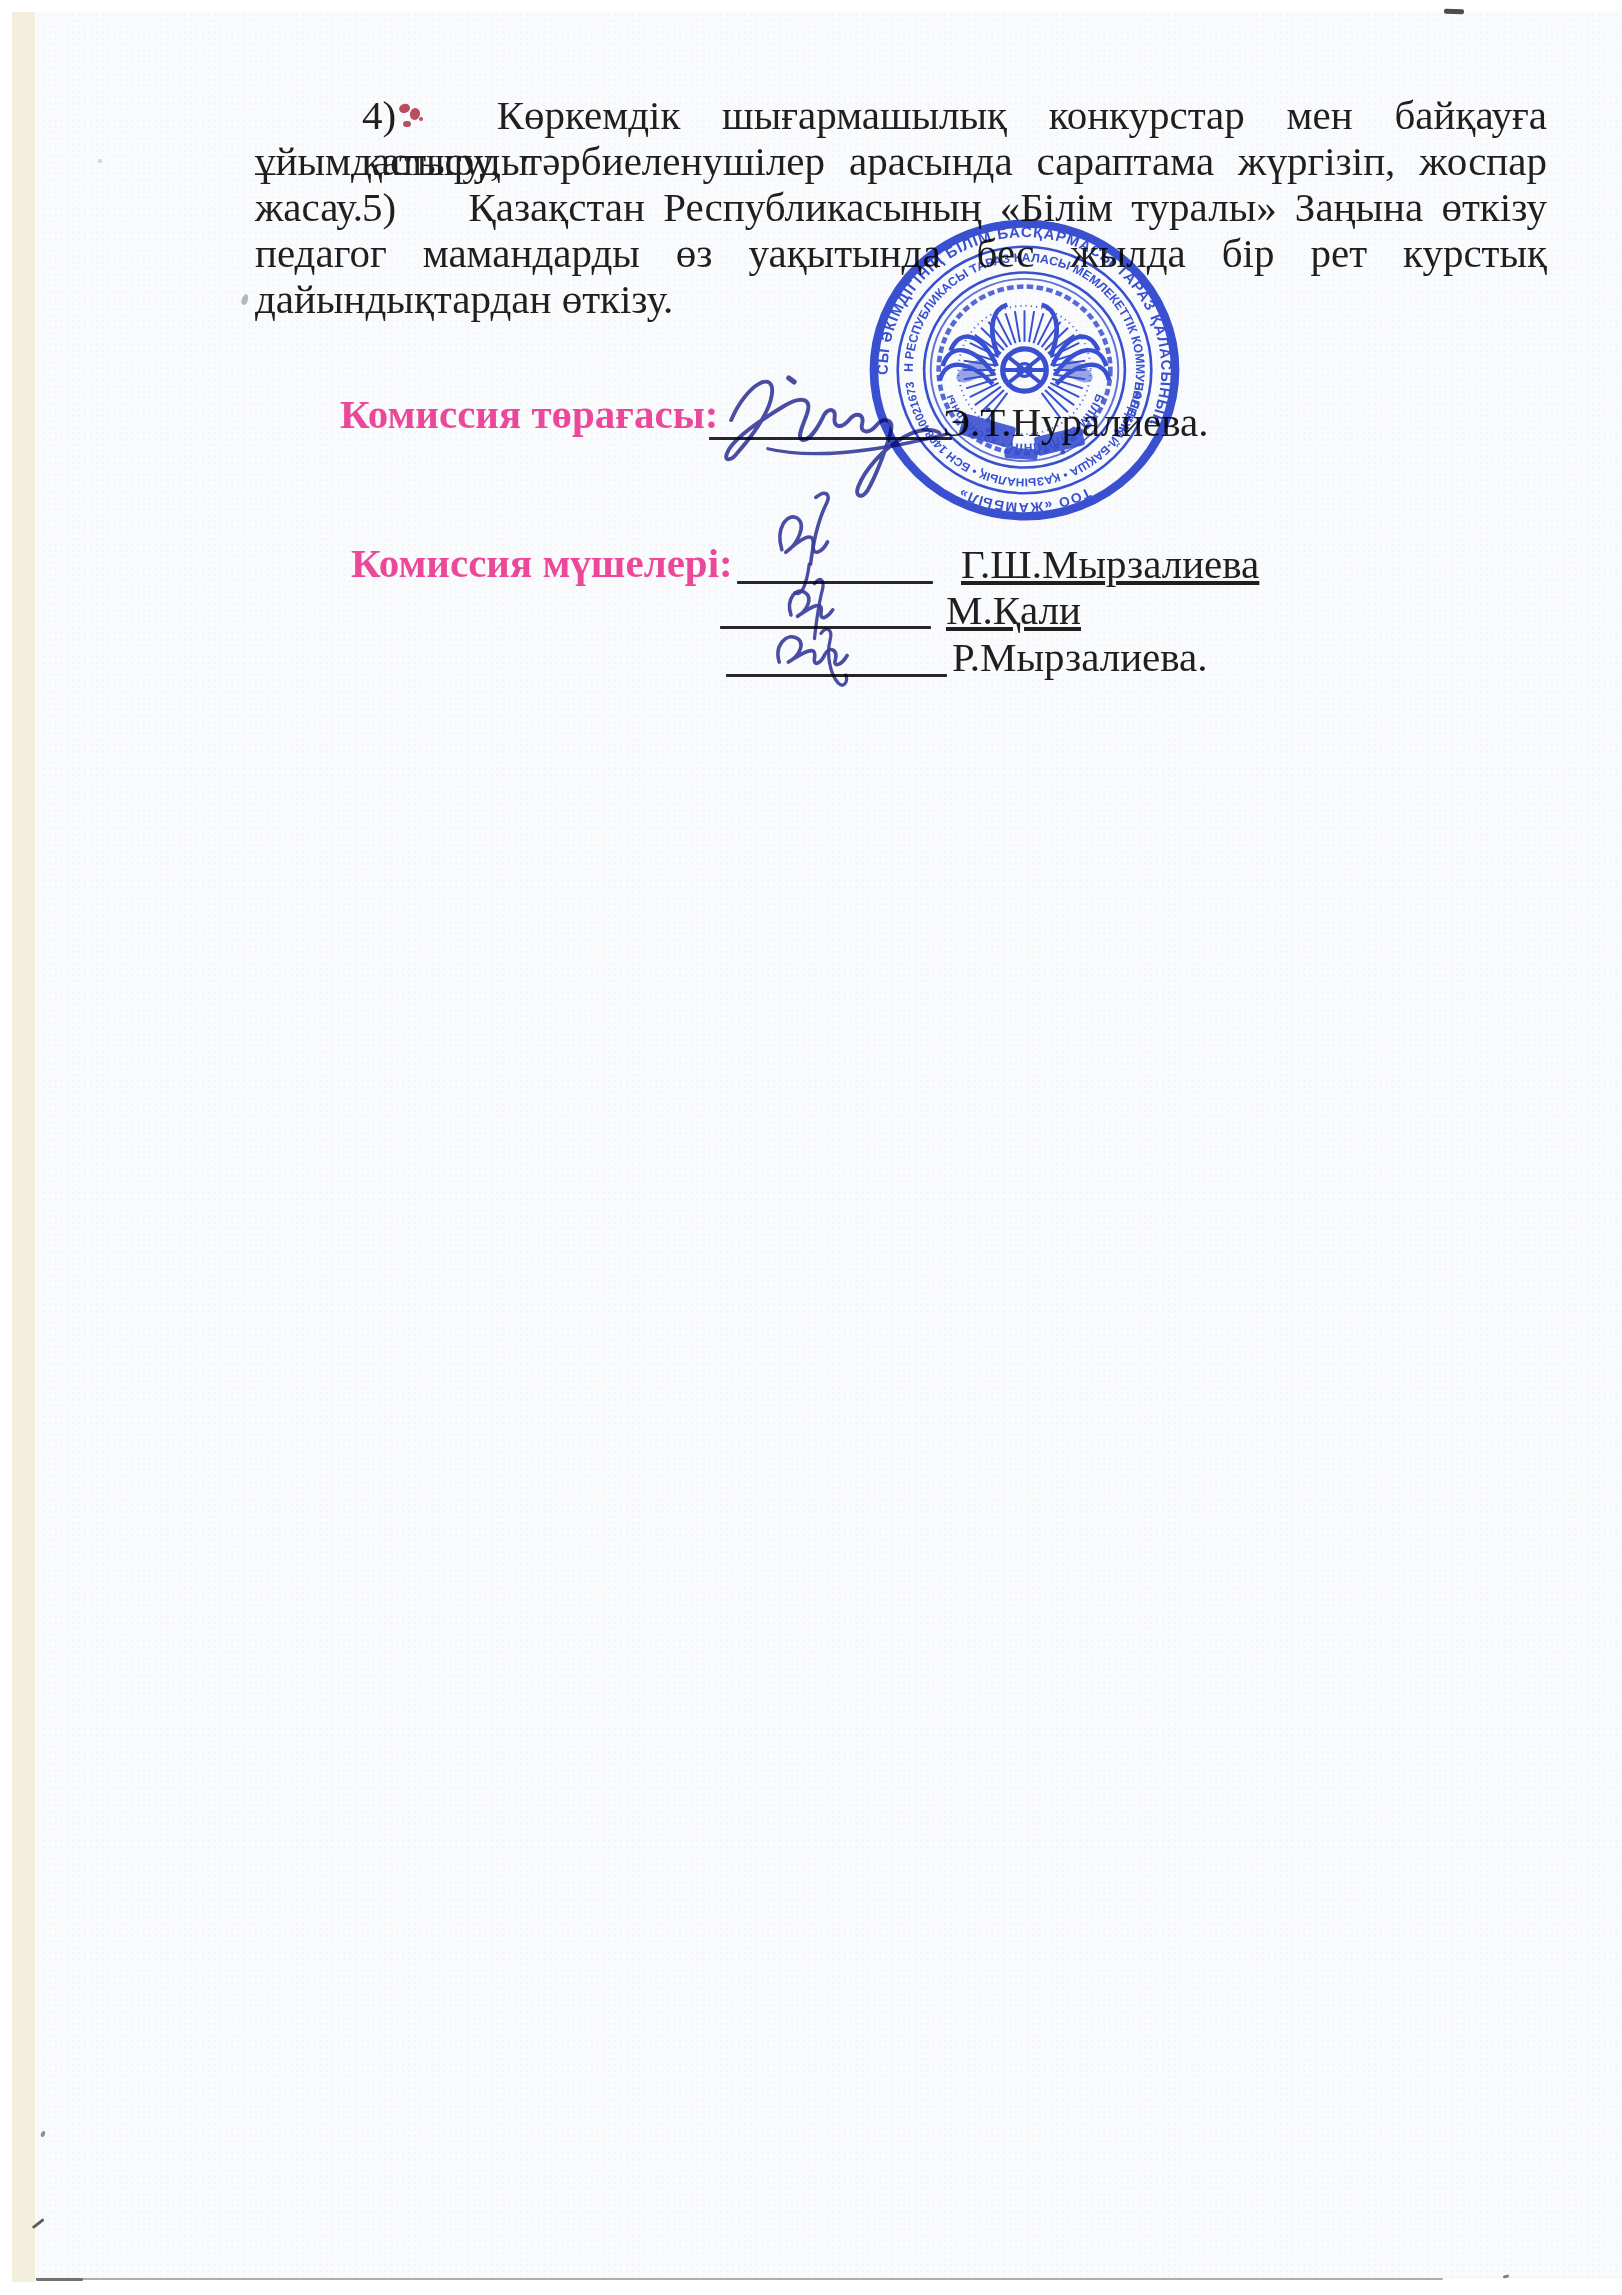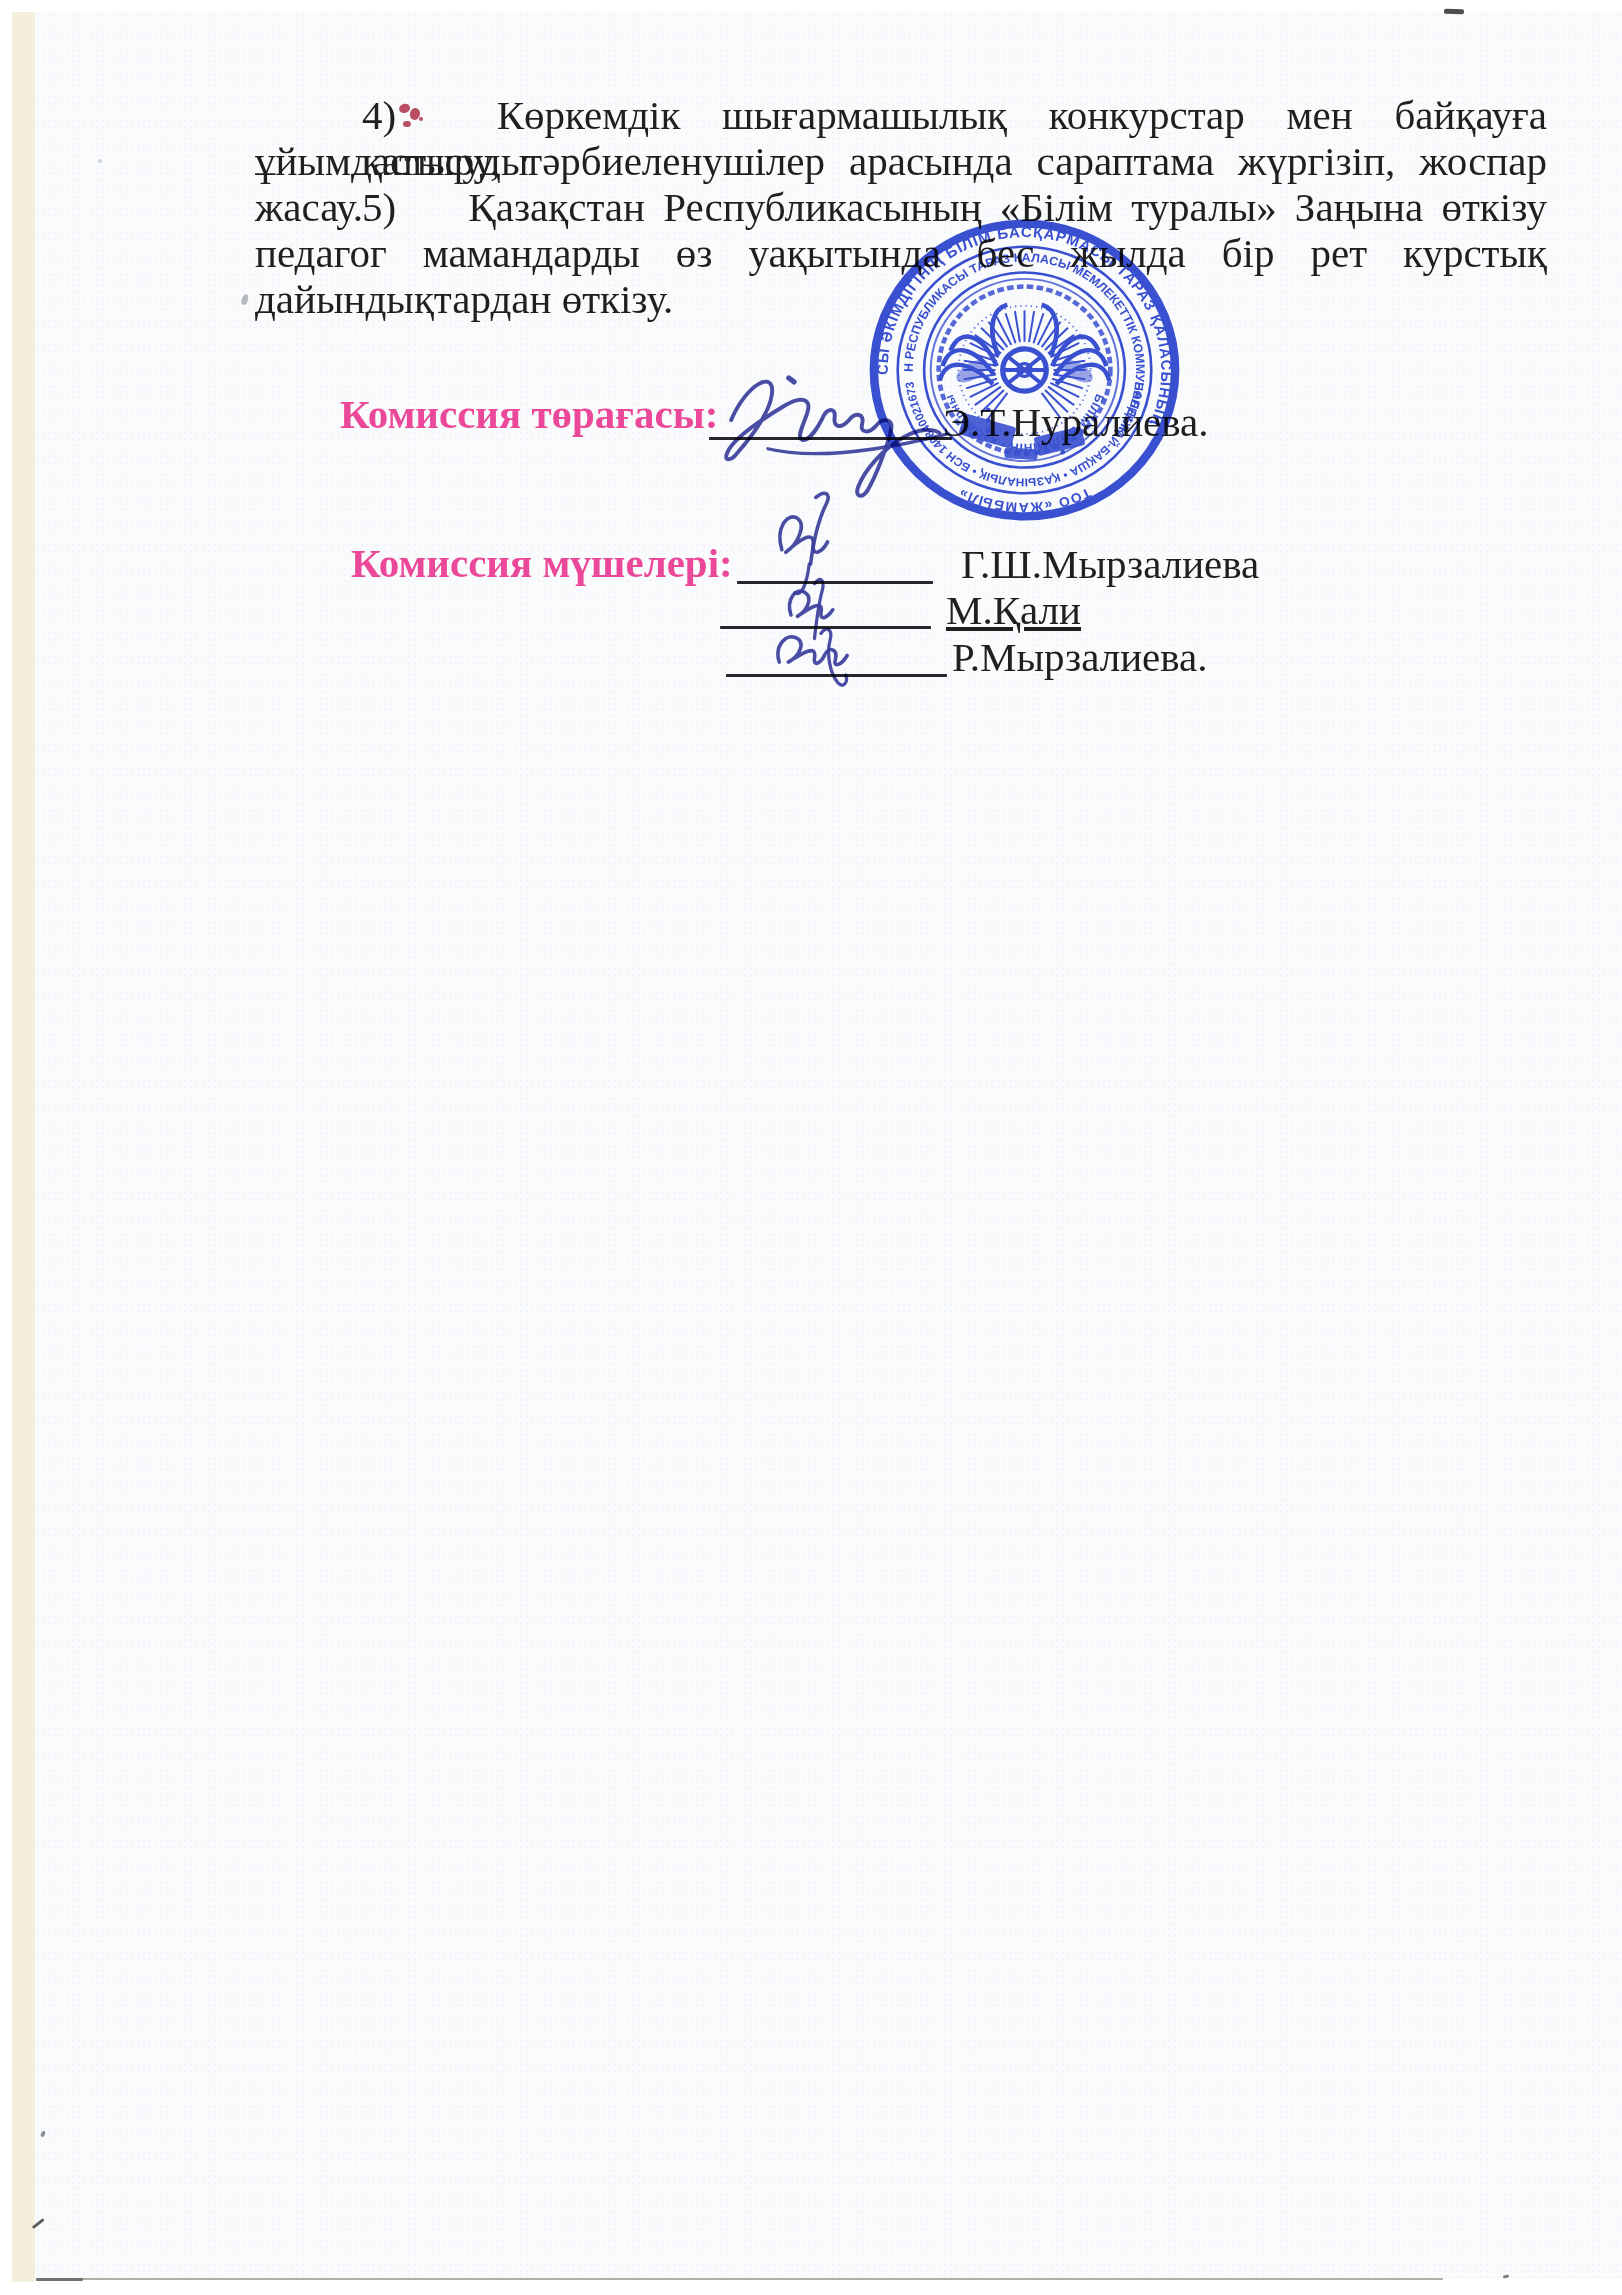--- a/index.html
+++ b/index.html
@@ -108,21 +108,21 @@
 </div>
 
 <div class="sig-label" style="left:340px;top:391px;">Комиссия төрағасы:</div>
 <div class="sig-underline ul-chair"></div>
 <div class="sig-name" style="left:943px;top:399px;">Э.Т.Нуралиева.</div>
 
 <div class="sig-label" style="left:351px;top:540px;text-align:center;">Комиссия мүшелері:</div>
 <div class="sig-underline ul-m1"></div>
 <div class="sig-underline ul-m2"></div>
 <div class="sig-underline ul-m3"></div>
-<div class="sig-name" style="left:961px;top:541px;">Г.Ш.Мырзалиева</div>
+<div class="sig-name" style="left:961px;top:541px;text-decoration:underline;">Г.Ш.Мырзалиева</div>
 <div class="sig-name" style="left:946px;top:587px;text-decoration:underline;">М.Қали</div>
 <div class="sig-name" style="left:952px;top:634px;">Р.Мырзалиева.</div>
 
 <div class="stamp-wrap">
 <svg width="317" height="308" viewBox="-240 -240 480 480" preserveAspectRatio="none">
   <defs>
     <path id="ringO" d="M -207,0 A 207,207 0 1,1 207,0 A 207,207 0 1,1 -207,0"></path>
     <path id="ringB" d="M -225,0 A 225,225 0 1,1 225,0 A 225,225 0 1,1 -225,0"></path>
     <path id="ringM" d="M -169,0 A 169,169 0 1,1 169,0 A 169,169 0 1,1 -169,0"></path>
     <path id="ringI" d="M -115,0 A 115,115 0 1,1 115,0 A 115,115 0 1,1 -115,0"></path>

